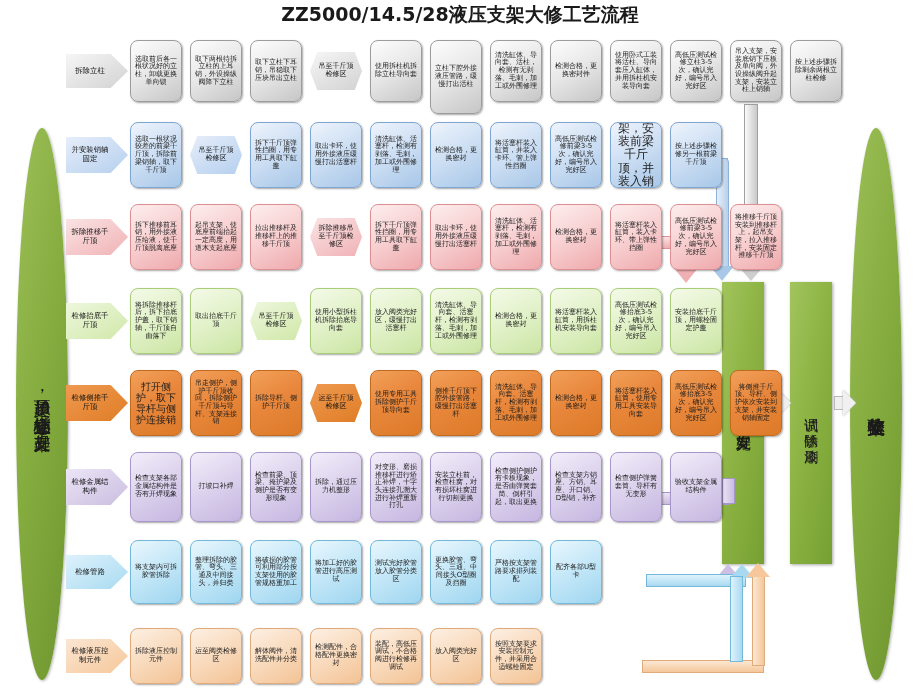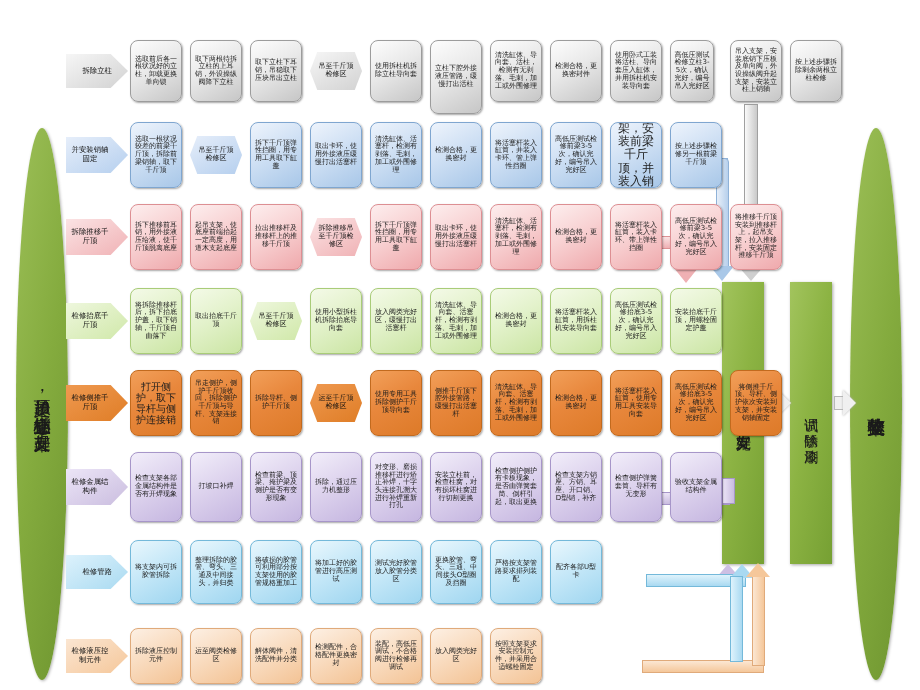--- a/index.html
+++ b/index.html
@@ -30,21 +30,21 @@
     padding:2px 2px;
     overflow:hidden;
     box-shadow:1px 1px 2px rgba(0,0,0,0.35);
     border:1px solid rgba(0,0,0,0.28);
   }
   .node span { display:block; width:100%; }
 
   
   .chev {
     position:absolute;
-    display:flex; align-items:center; justify-content:flex-end;
+    display:flex; align-items:center; justify-content:center;
     text-align:center; line-height:1.05;
     clip-path: polygon(0 0, 72% 0, 100% 50%, 72% 100%, 0 100%);
     filter: drop-shadow(1px 1px 1px rgba(0,0,0,0.35));
     padding-right:14px;
   }
   
   .hexa {
     position:absolute;
     display:flex; align-items:center; justify-content:center;
     text-align:center; line-height:1.05;
@@ -96,20 +96,21 @@
 
   
   .seg { position:absolute; }
   .arrowhead { position:absolute; width:0; height:0; }
 </style>
 </head>
 <body>
 
 <div id="stage">
 
+  <div class="title">ZZ5000/14.5/28液压支架大修工艺流程</div>
 
   <div class="ellipse" style="left:16px; top:128px; width:52px; height:552px;">
     <div class="vtext" style="font-size:17px; height:500px;">起吊顶梁，插上立柱穿心销，升起支架</div>
   </div>
 
   <div class="vbar" style="left:722px; top:282px; width:42px; height:282px;">
     <div class="vtext" style="font-size:15px;">完好支架</div>
   </div>
 
   <div class="vbar" style="left:790px; top:282px; width:42px; height:282px;">
@@ -183,21 +184,21 @@
       </div>
       <div class="node c-gray" style="left: 490px; top: 40px; width: 52px; height: 62px;">
         <span style="font-size: 7px; line-height: 1.1;">清洗缸体、导向套、活柱，检测有无剥落、毛刺，加工或外围修理</span>
       </div>
       <div class="node c-gray" style="left: 550px; top: 40px; width: 52px; height: 62px;">
         <span style="font-size: 7px; line-height: 1.1;">检测合格，更换密封件</span>
       </div>
       <div class="node c-gray" style="left: 610px; top: 40px; width: 52px; height: 62px;">
         <span style="font-size: 7px; line-height: 1.1;">使用卧式工装将活柱、导向套压入缸体，并用拆柱机安装导向套</span>
       </div>
-      <div class="node c-gray" style="left: 670px; top: 40px; width: 44px; height: 62px;">
+      <div class="node c-gray" style="left: 670px; top: 40px; width: 52px; height: 62px;">
         <span style="font-size: 7px; line-height: 1.1;">高低压测试检修立柱3-5次，确认完好，编号吊入完好区</span>
       </div>
       <div class="node c-gray" style="left: 730px; top: 40px; width: 52px; height: 62px;">
         <span style="font-size: 7px; line-height: 1.1;">吊入支架，安装底销下压板及单向阀，外设操纵阀升起支架，安装立柱上销轴</span>
       </div>
       <div class="node c-gray" style="left: 790px; top: 40px; width: 52px; height: 62px;">
         <span style="font-size: 7px; line-height: 1.1;">按上述步骤拆除剩余两根立柱检修</span>
       </div>
       <div class="chev ch-blue" style="left: 66px; top: 137px; width: 62px; height: 36px;">
         <span style="font-size: 7.4px; line-height: 1.15; padding: 0px 2px;">并安装销轴固定</span>

